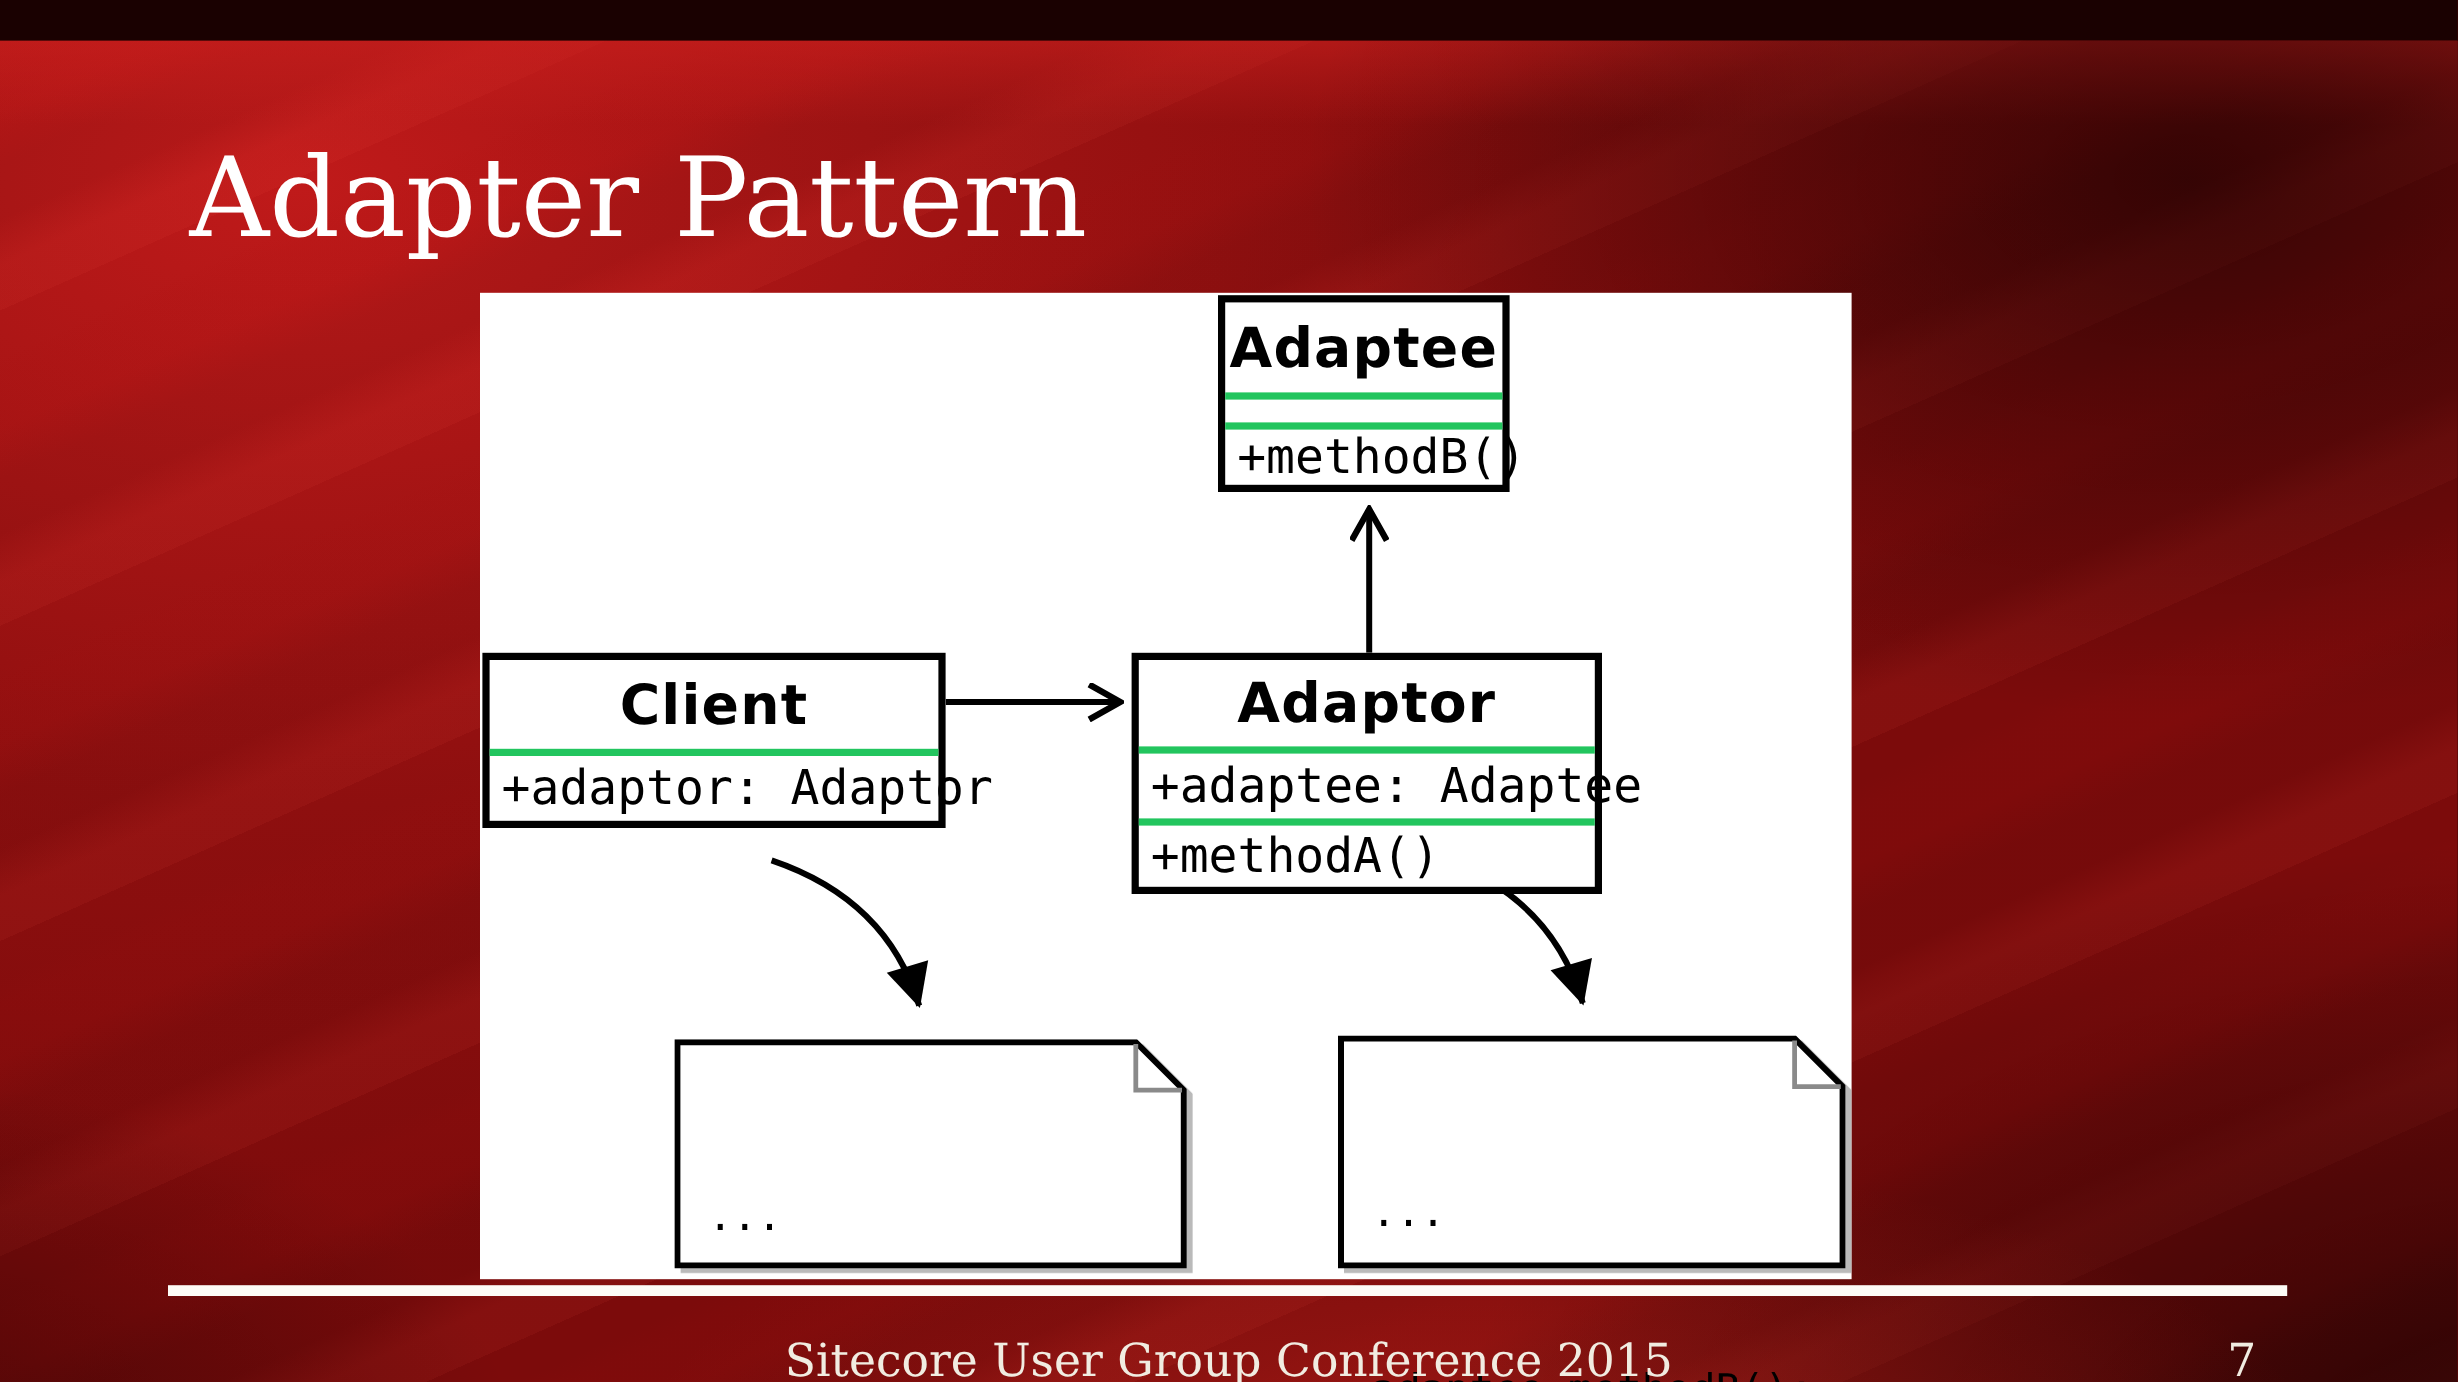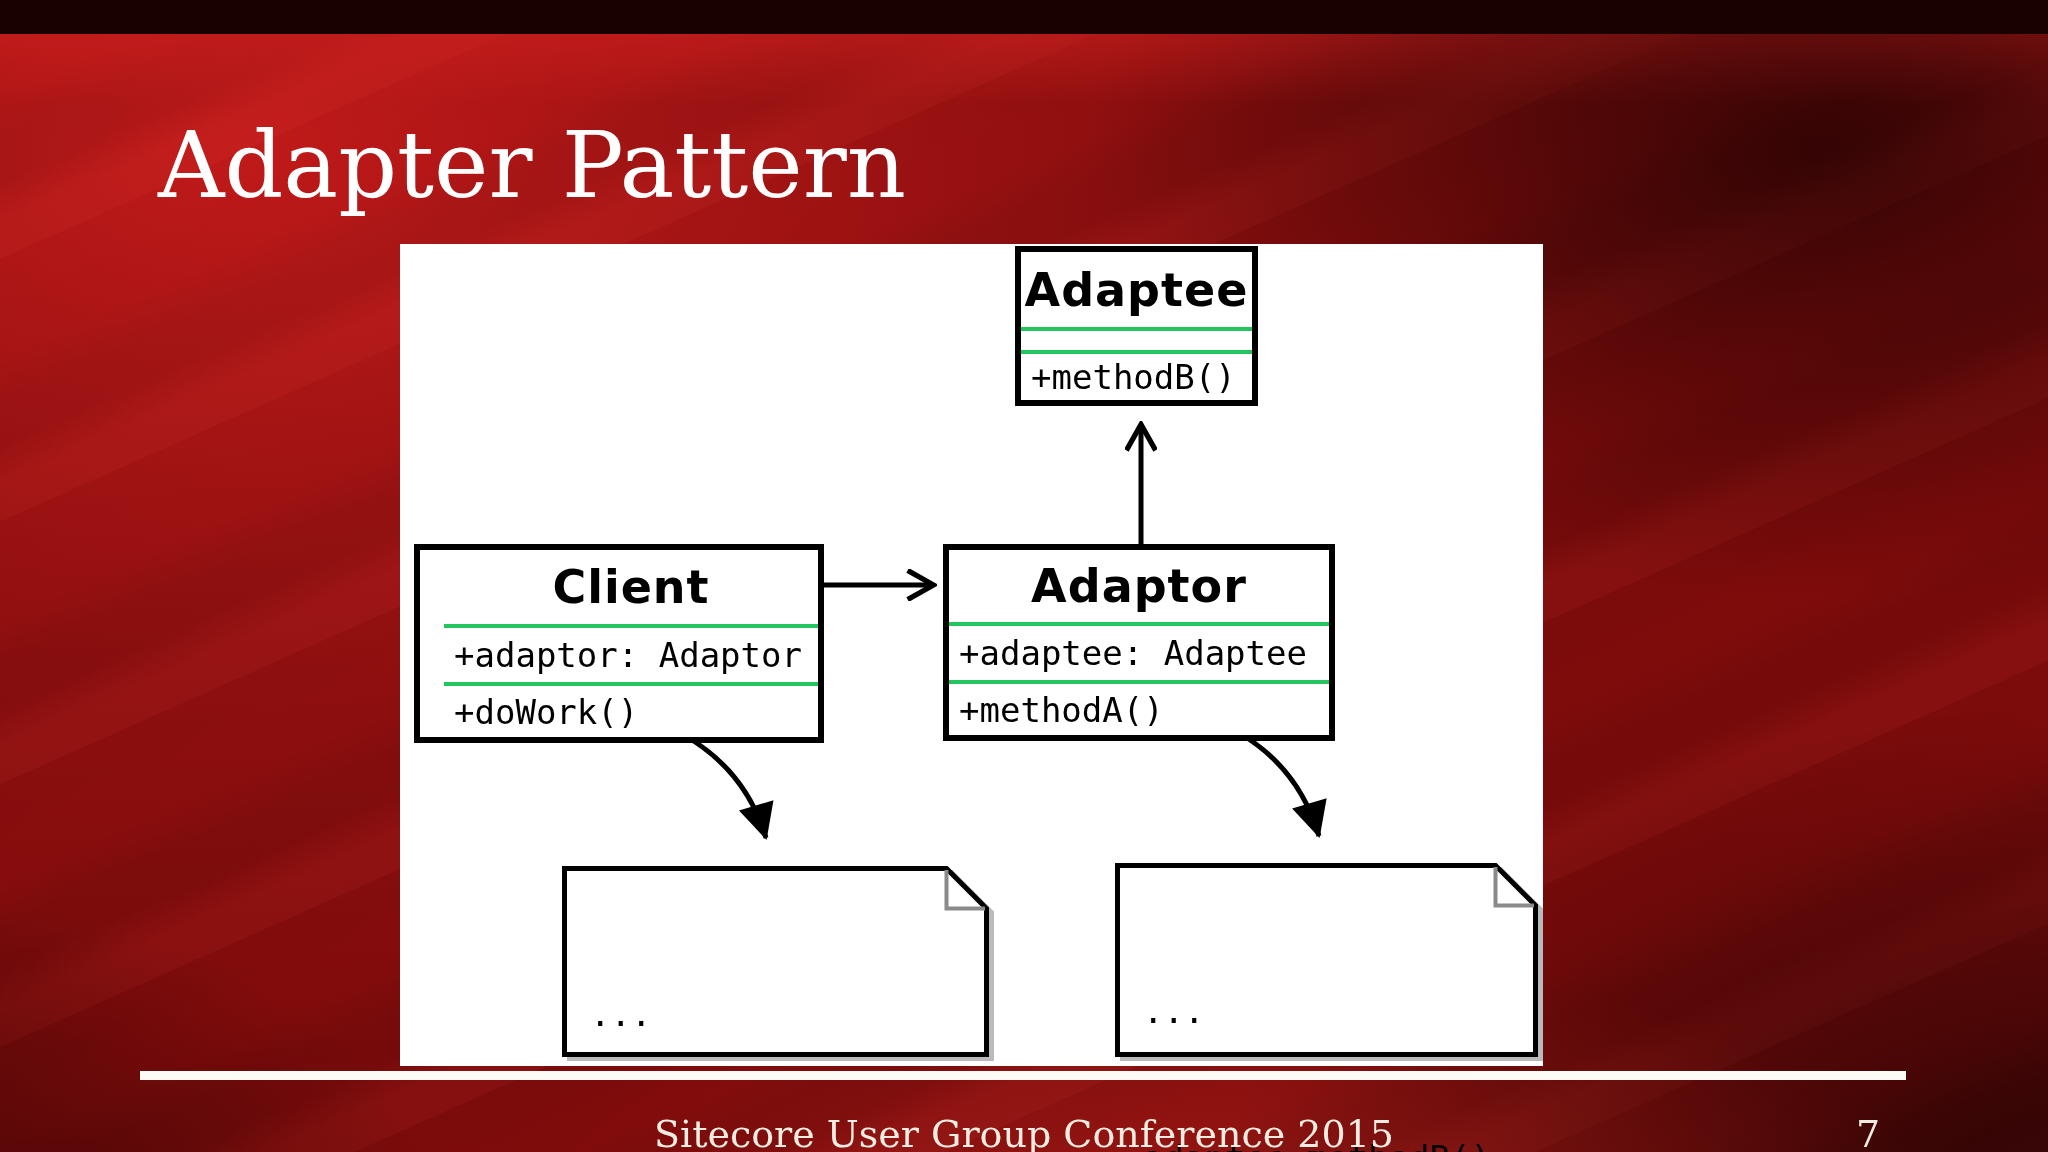--- a/index.html
+++ b/index.html
@@ -33,22 +33,22 @@
   .connectors{position:absolute;left:0;top:0;width:1143px;height:822px;}
   .classbox{
     position:absolute;background:#fff;border:6px solid #000;
     font-family:"DejaVu Sans", sans-serif;color:#000;
   }
   .cb-title{
     font-weight:bold;text-align:center;font-size:46px;letter-spacing:1px;
     display:flex;align-items:center;justify-content:center;
   }
   .cb-row{
-    border-top:4px solid #22c55e;
-    font-family:"DejaVu Sans Mono", monospace;font-size:34px;
+    border-top:6px solid #22c55e;
+    font-family:"DejaVu Sans Mono", monospace;font-size:40px;
     display:flex;align-items:center;padding-left:10px;white-space:nowrap;
   }
   .cb-row.cb-empty{padding-left:0;}
   .note{position:absolute;}
   .note svg{display:block;filter:drop-shadow(5px 4px 0 rgba(130,130,130,0.55));}
   .note-text{
     position:absolute;left:28px;top:26px;
     font-family:"DejaVu Sans Mono", monospace;font-size:34px;line-height:49px;
     color:#000;white-space:pre;
   }
@@ -88,24 +88,23 @@
       <path d="M243,473 C305,494 348,534 366,594" fill="none" stroke="#000" stroke-width="5" marker-end="url(#mSolid)"></path>
       <path d="M797,470 C859,491 901,531 919,592" fill="none" stroke="#000" stroke-width="5" marker-end="url(#mSolid)"></path>
     </svg>
 
     <div class="classbox" style="left:615px;top:2px;width:231px;">
       <div class="cb-title" style="height:75px">Adaptee</div>
       <div class="cb-row cb-empty" style="height:19px"></div>
       <div class="cb-row" style="height:46px">+methodB()</div>
     </div>
 
-    <div class="classbox" style="left:14px;top:300px;width:374px;padding-left:24px;">
+    <div class="classbox" style="left:2px;top:300px;width:374px;">
       <div class="cb-title" style="height:74px">Client</div>
       <div class="cb-row" style="height:54px">+adaptor: Adaptor</div>
-      <div class="cb-row" style="height:51px">+doWork()</div>
     </div>
 
     <div class="classbox" style="left:543px;top:300px;width:380px;">
       <div class="cb-title" style="height:72px">Adaptor</div>
       <div class="cb-row" style="height:54px">+adaptee: Adaptee</div>
       <div class="cb-row" style="height:51px">+methodA()</div>
     </div>
 
     <div class="note" style="left:162px;top:622px;width:427px;height:191px;">
       <svg width="427" height="191" viewBox="0 0 427 191">

